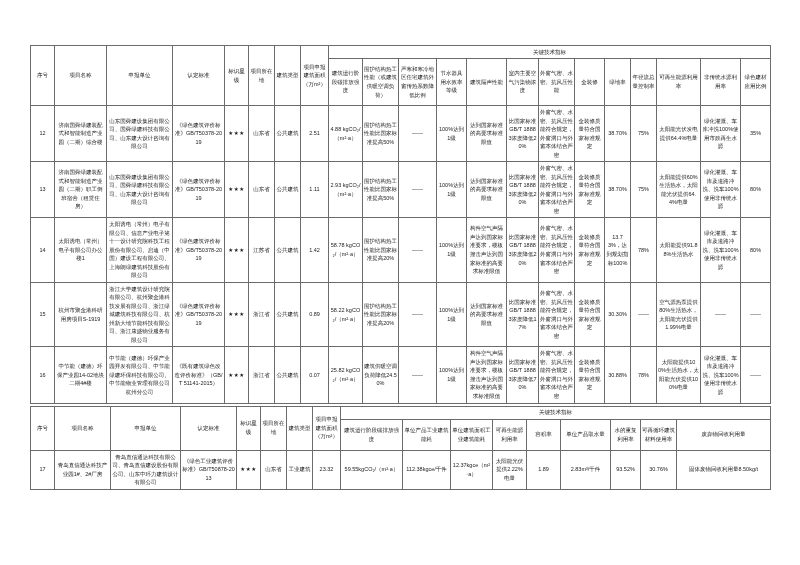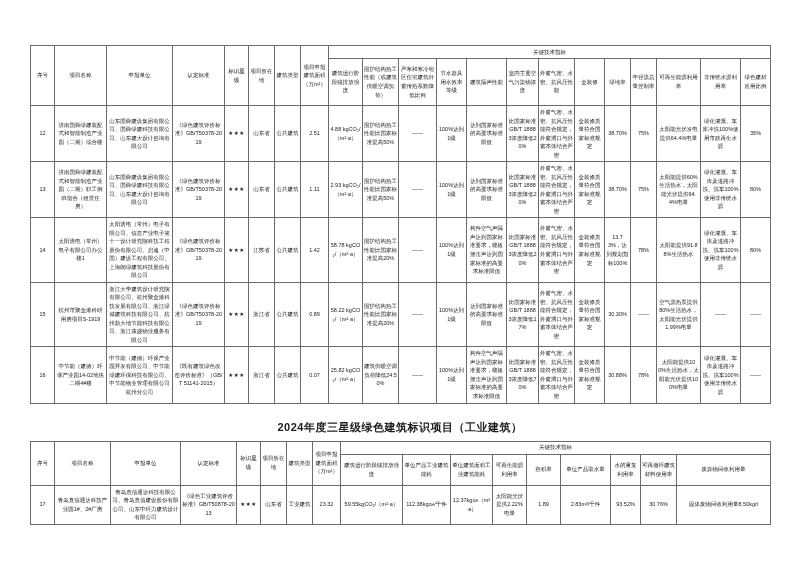--- a/index.html
+++ b/index.html
@@ -188,21 +188,20 @@
           <td>全装修质量符合国家标准规定</td>
           <td>30.88%</td>
           <td>78%</td>
           <td>太阳能提供100%生活热水，太阳能光伏提供100%电量</td>
           <td>绿化灌溉、车库及道路冲洗、洗车100%使用非传统水源</td>
           <td>——</td>
         </tr>
       </tbody>
   </table>
 
-  <div class="t2-title">2024年度三星级绿色建筑标识项目（工业建筑）</div>
 
   <table class="tbl" id="table2">
     <colgroup>
       <col style="width:24px">
         <col style="width:56px">
         <col style="width:70px">
         <col style="width:56px">
       <col style="width:24px">
         <col style="width:26px">
         <col style="width:26px">

